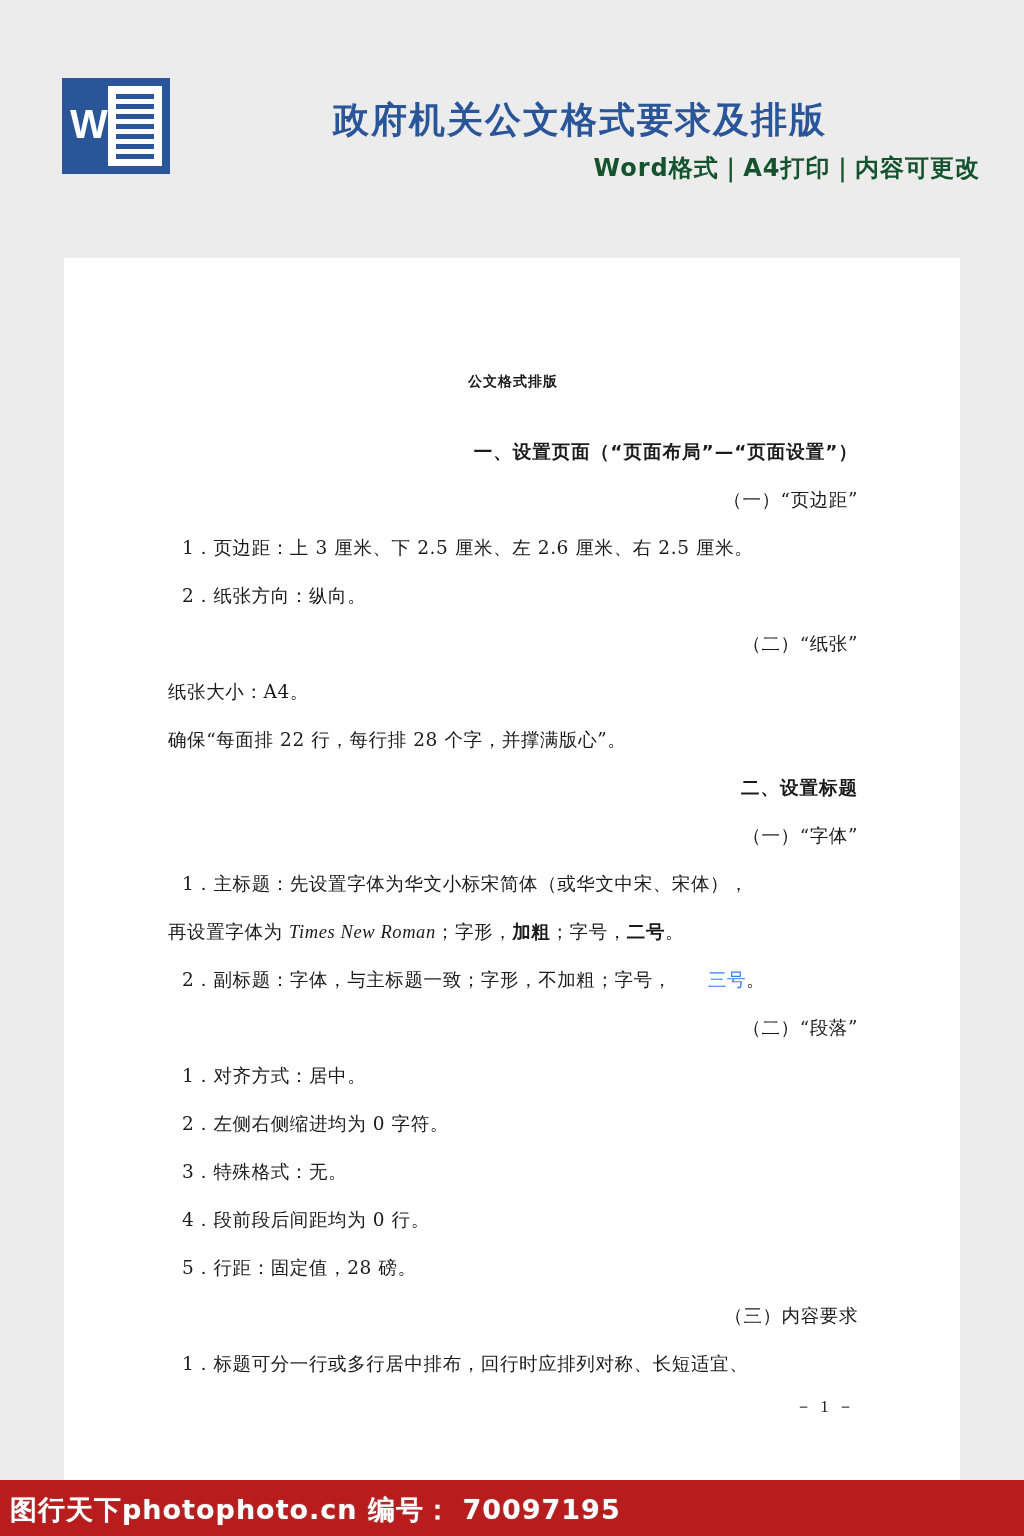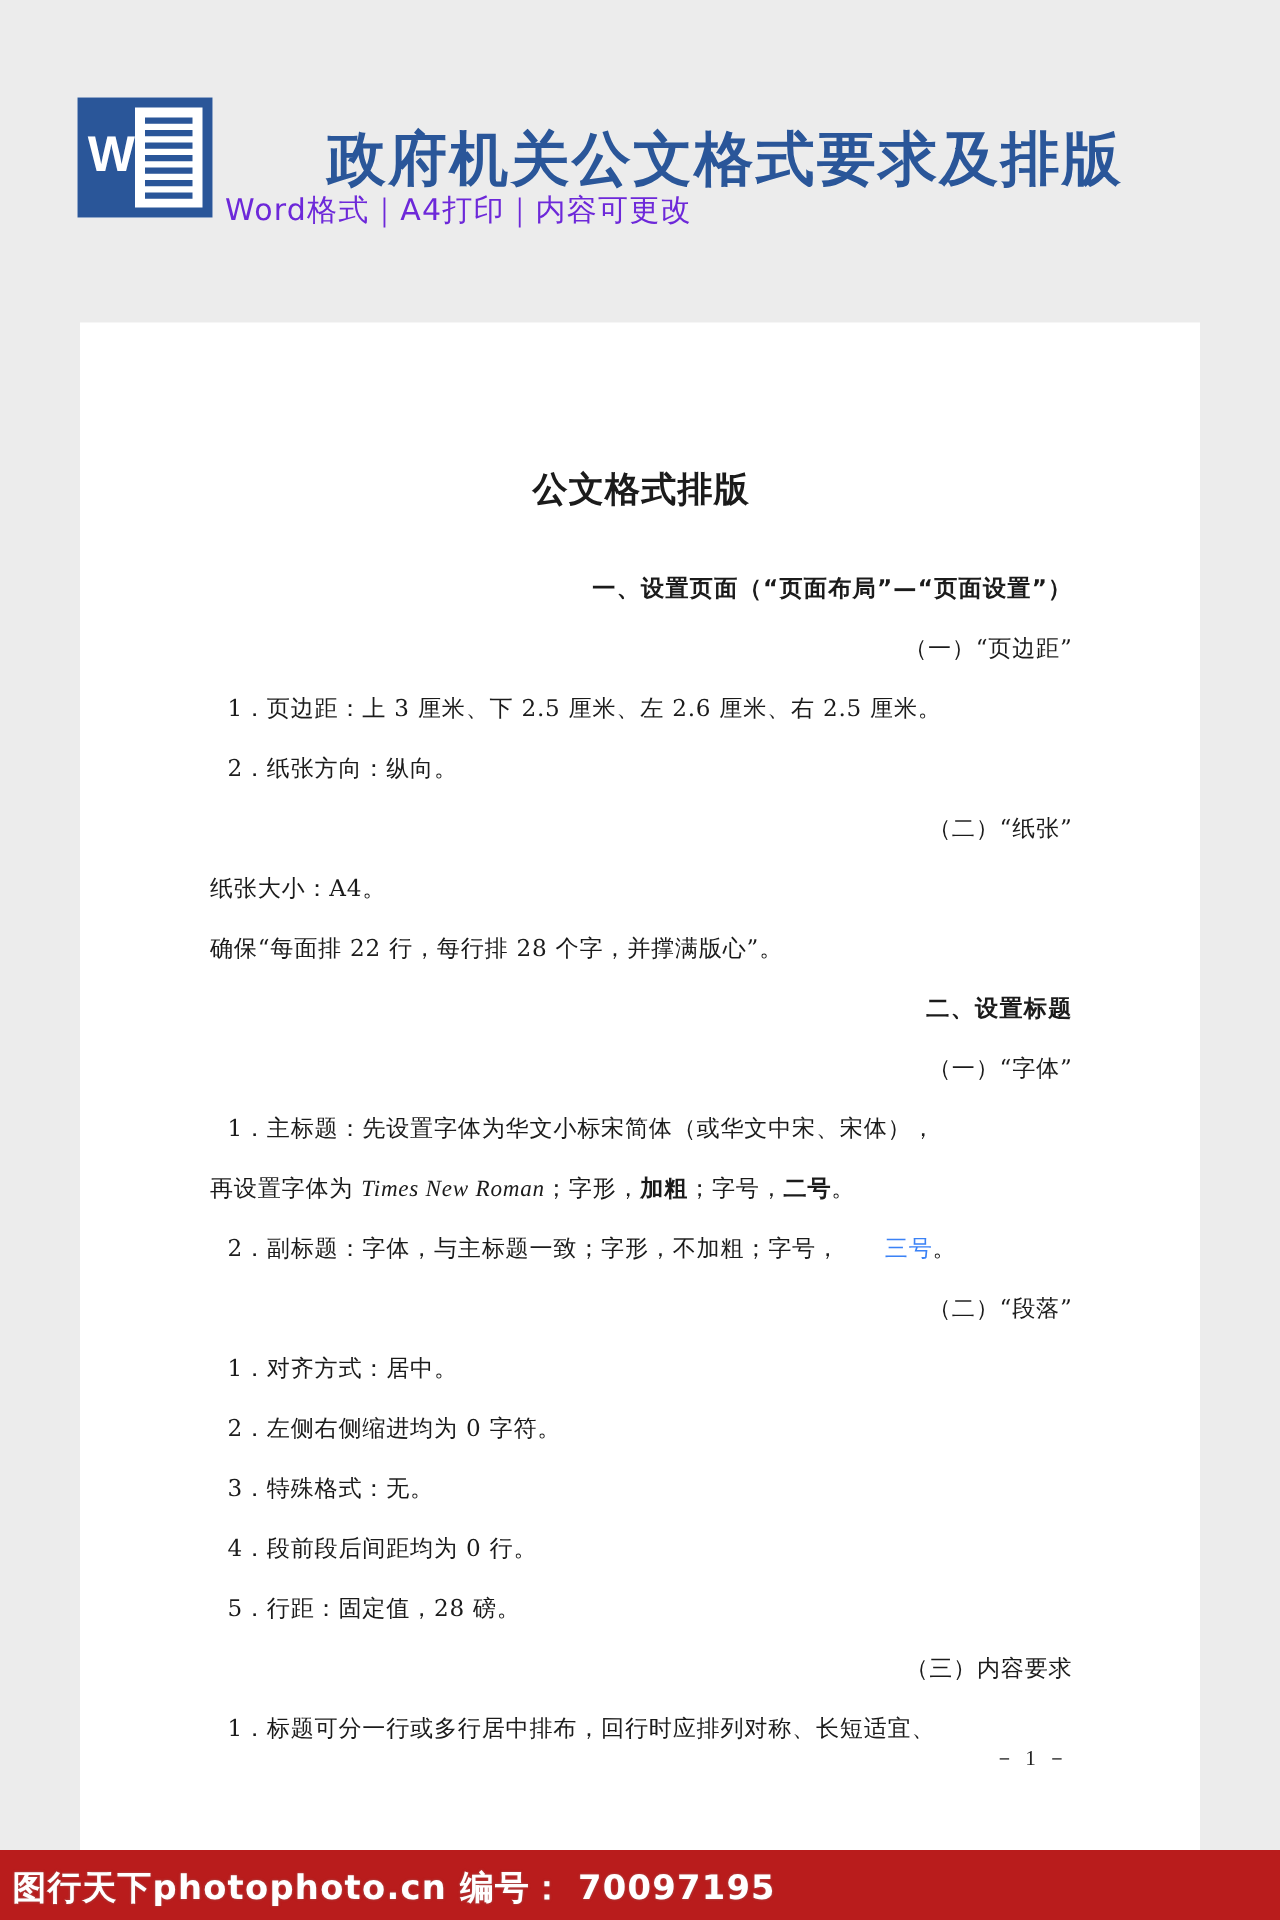--- a/index.html
+++ b/index.html
@@ -75,34 +75,34 @@
     text-align: center;
     font-family: "Liberation Sans", sans-serif;
   }
   .header-title {
     position: absolute;
     left: 180px;
     top: 96px;
     width: 800px;
     text-align: center;
     color: #2a5699;
-    font-size: 47px;
+    font-size: 36px;
     font-weight: bold;
     letter-spacing: 2px;
     font-family: "DejaVu Sans", sans-serif;
   }
   .header-sub {
     position: absolute;
     left: 180px;
     top: 152px;
     width: 800px;
-    text-align: left;
-    color: #6d28d9;
+    text-align: right;
+    color: #14532d;
     font-size: 24px;
-    font-weight: normal;
+    font-weight: bold;
     letter-spacing: 1px;
     font-family: "DejaVu Sans", sans-serif;
   }
 
   
   .page {
     position: absolute;
     left: 64px;
     top: 258px;
     width: 896px;
@@ -112,21 +112,21 @@
   .doc-body {
     position: absolute;
     left: 104px;
     top: 115px;
     width: 690px;
     font-family: "DejaVu Serif", "Liberation Serif", serif;
     color: #1b1b1b;
   }
   .doc-title {
     text-align: center;
-    font-size: 28px;
+    font-size: 14px;
     font-weight: bold;
     letter-spacing: 1px;
     margin: 0 0 48px 0;
     font-family: "DejaVu Sans", sans-serif;
   }
   p.line {
     margin: 0 0 22px 0;
     font-size: 18.5px;
     line-height: 26px;
     letter-spacing: 0.6px;

